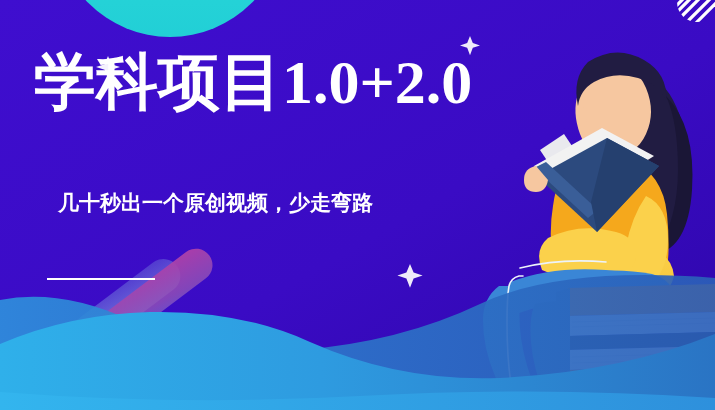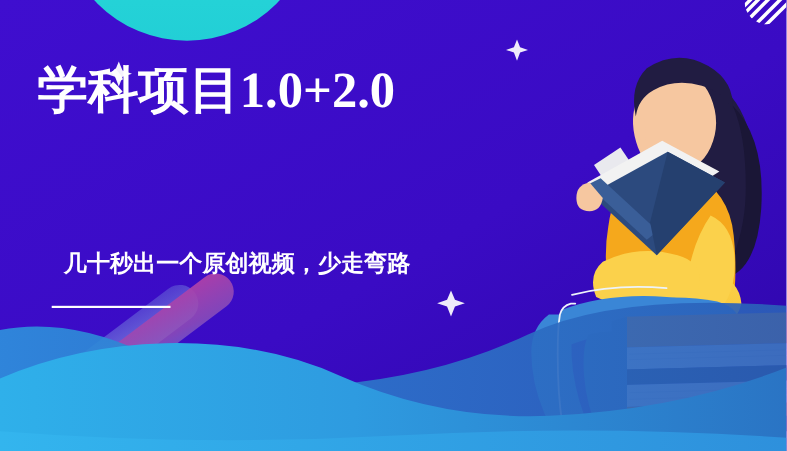--- a/index.html
+++ b/index.html
@@ -11,35 +11,34 @@
     background:#3A0BC4;
   }
   #poster svg.layer{position:absolute;top:0;left:0;width:715px;height:410px;display:block;}
   .textlayer{position:absolute;top:0;left:0;width:715px;height:410px;}
   #title{
     position:absolute;
     left:34px;top:50px;
     color:#ffffff;
     font-family:"Liberation Serif","DejaVu Serif",serif;
     font-weight:700;
-    font-size:46px;
+    font-size:62px;
     line-height:64px;
     letter-spacing:0px;
     white-space:nowrap;
   }
   #subtitle{
     position:absolute;
     left:58px;top:188px;
     color:#ffffff;
     font-family:"Liberation Sans","DejaVu Sans",sans-serif;
     font-weight:600;
     font-size:21px;
     line-height:29px;
     white-space:nowrap;
-    margin-top:37px;
   }
   #subtitle .l2{display:block;}
   #divider{
     position:absolute;
     left:47px;top:278px;
     width:108px;height:2px;
     background:#ffffff;
   }
 </style>
 </head>

